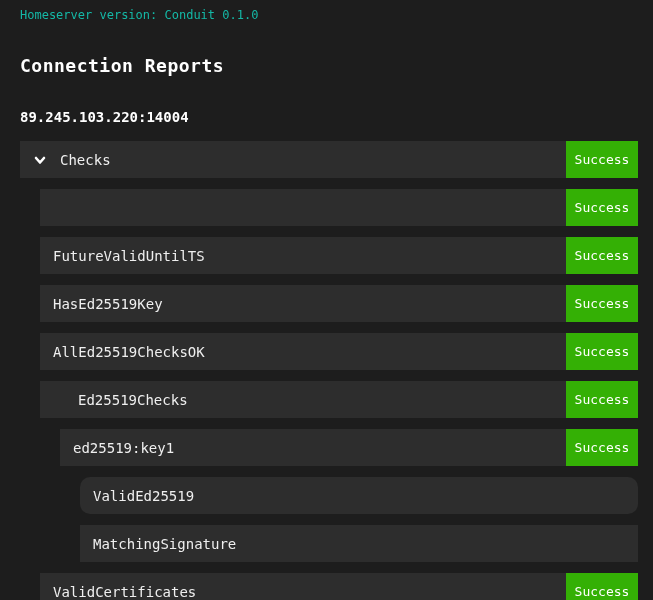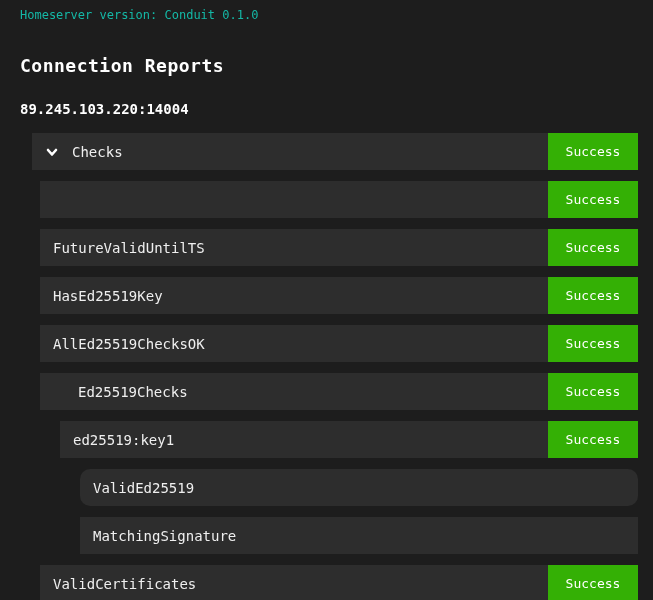--- a/index.html
+++ b/index.html
@@ -21,21 +21,21 @@
   }
   .page-title {
     margin-top: 33px;
     font-size: 18px;
     line-height: 22px;
     font-weight: bold;
     color: #ffffff;
     letter-spacing: 0.5px;
   }
   .address {
-    margin-top: 24px;
+    margin-top: 32px;
     font-size: 14px;
     line-height: 16px;
     font-weight: bold;
     color: #ffffff;
   }
   .report-list {
     margin-top: 16px;
   }
   .check-row {
     display: flex;
@@ -53,21 +53,21 @@
     white-space: nowrap;
   }
   .chevron {
     display: inline-flex;
     align-items: center;
     margin-right: 13px;
     flex: 0 0 auto;
   }
   .status-badge {
     margin-left: auto;
-    width: 90px;
+    width: 72px;
     height: 100%;
     background: #34b005;
     color: #ffffff;
     font-size: 13px;
     display: flex;
     align-items: center;
     justify-content: center;
     flex: 0 0 auto;
   }
 </style>
@@ -75,21 +75,21 @@
 <body>
 
 <div class="page">
   <div class="version-line">Homeserver version: Conduit 0.1.0</div>
 
   <h1 class="page-title">Connection Reports</h1>
 
   <div class="address">89.245.103.220:14004</div>
 
   <div class="report-list">
-  <div class="check-row" style="margin-left: 12px;">
+  <div class="check-row" style="margin-left: 0px;">
     <span class="chevron">
       <svg width="14" height="14" viewBox="0 0 14 14">
         <polyline points="3,5 7,9.5 11,5" fill="none" stroke="#ffffff" stroke-width="2.6" stroke-linecap="round" stroke-linejoin="round"></polyline>
       </svg>
     </span>
     <span class="check-label">Checks</span>
     <span class="status-badge">Success</span>
   </div>
 
   <div class="check-row" style="margin-left: 20px;">

